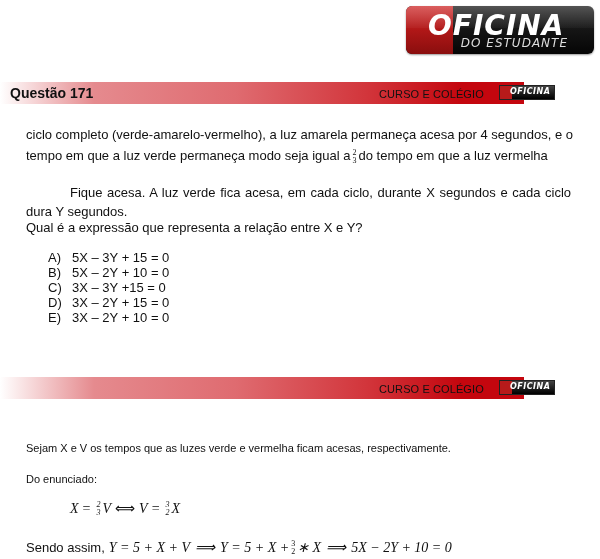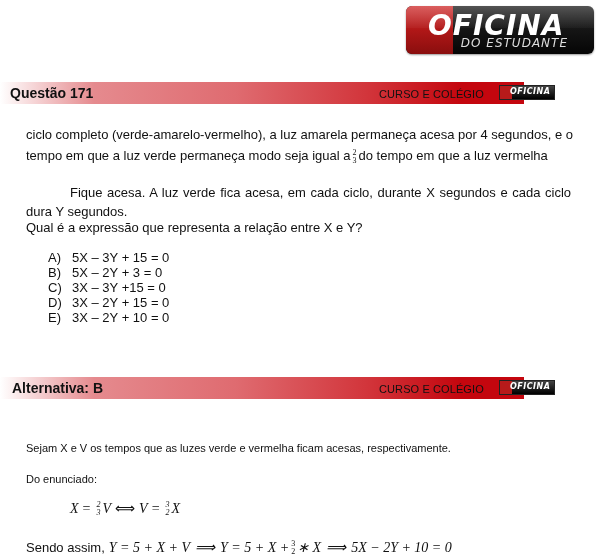--- a/index.html
+++ b/index.html
@@ -116,38 +116,37 @@
 
 <div class="para" style="top:218px;">Qual é a expressão que representa a relação entre X e Y?</div>
 
 <div class="options">
   <div class="opt">
     <span class="letter">A)</span>
     <span>5X – 3Y + 15 = 0</span>
   </div>
   <div class="opt">
     <span class="letter">B)</span>
-    <span>5X – 2Y + 3 = 0</span>
+    <span>5X – 2Y + 10 = 0</span>
   </div>
   <div class="opt">
     <span class="letter">C)</span>
     <span>3X – 3Y +15 = 0</span>
   </div>
   <div class="opt">
     <span class="letter">D)</span>
     <span>3X – 2Y + 15 = 0</span>
   </div>
   <div class="opt">
     <span class="letter">E)</span>
     <span>3X – 2Y + 10 = 0</span>
   </div>
 </div>
 
 <div class="banner" style="top:377px;">
-  <div class="title" style="left:12px;">Alternativa:  B</div>
   <div class="right-label">CURSO E COLÉGIO</div>
   <div class="mini-logo">
     <div class="r"></div>
     <span>OFICINA</span>
   </div>
 </div>
 
 <div class="ans-text" style="top:442px;">Sejam X e V os tempos que as luzes verde e vermelha ficam acesas, respectivamente.</div>
 <div class="ans-text" style="top:473px;">Do enunciado:</div>
 

